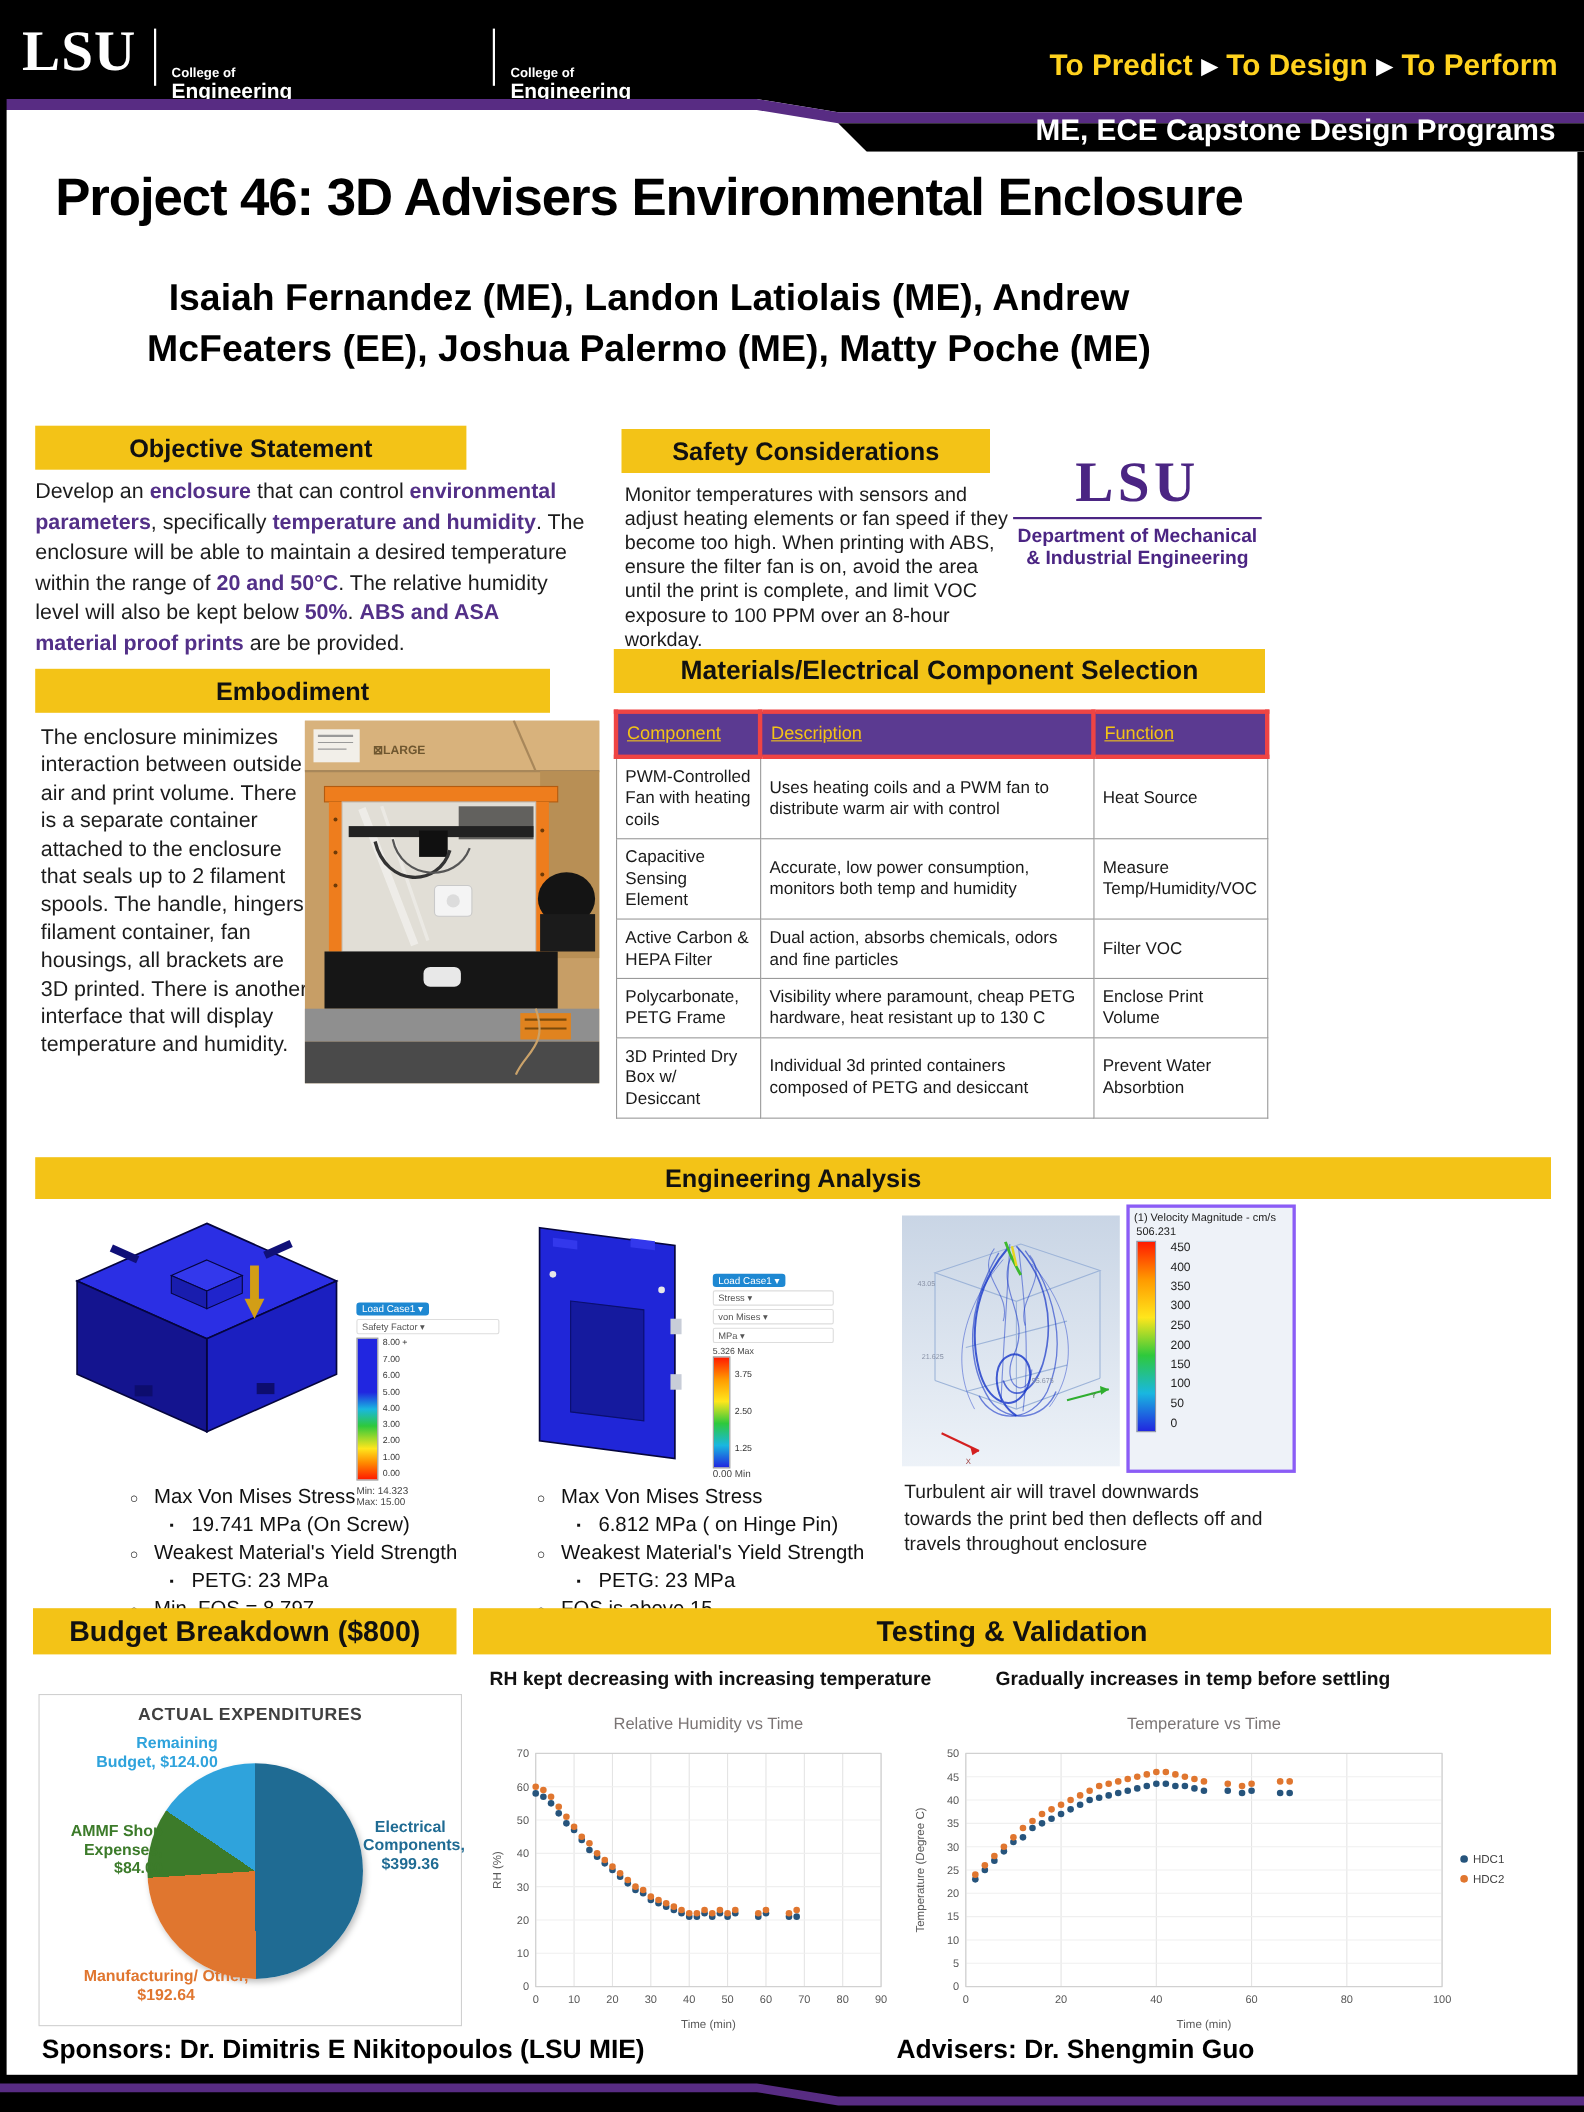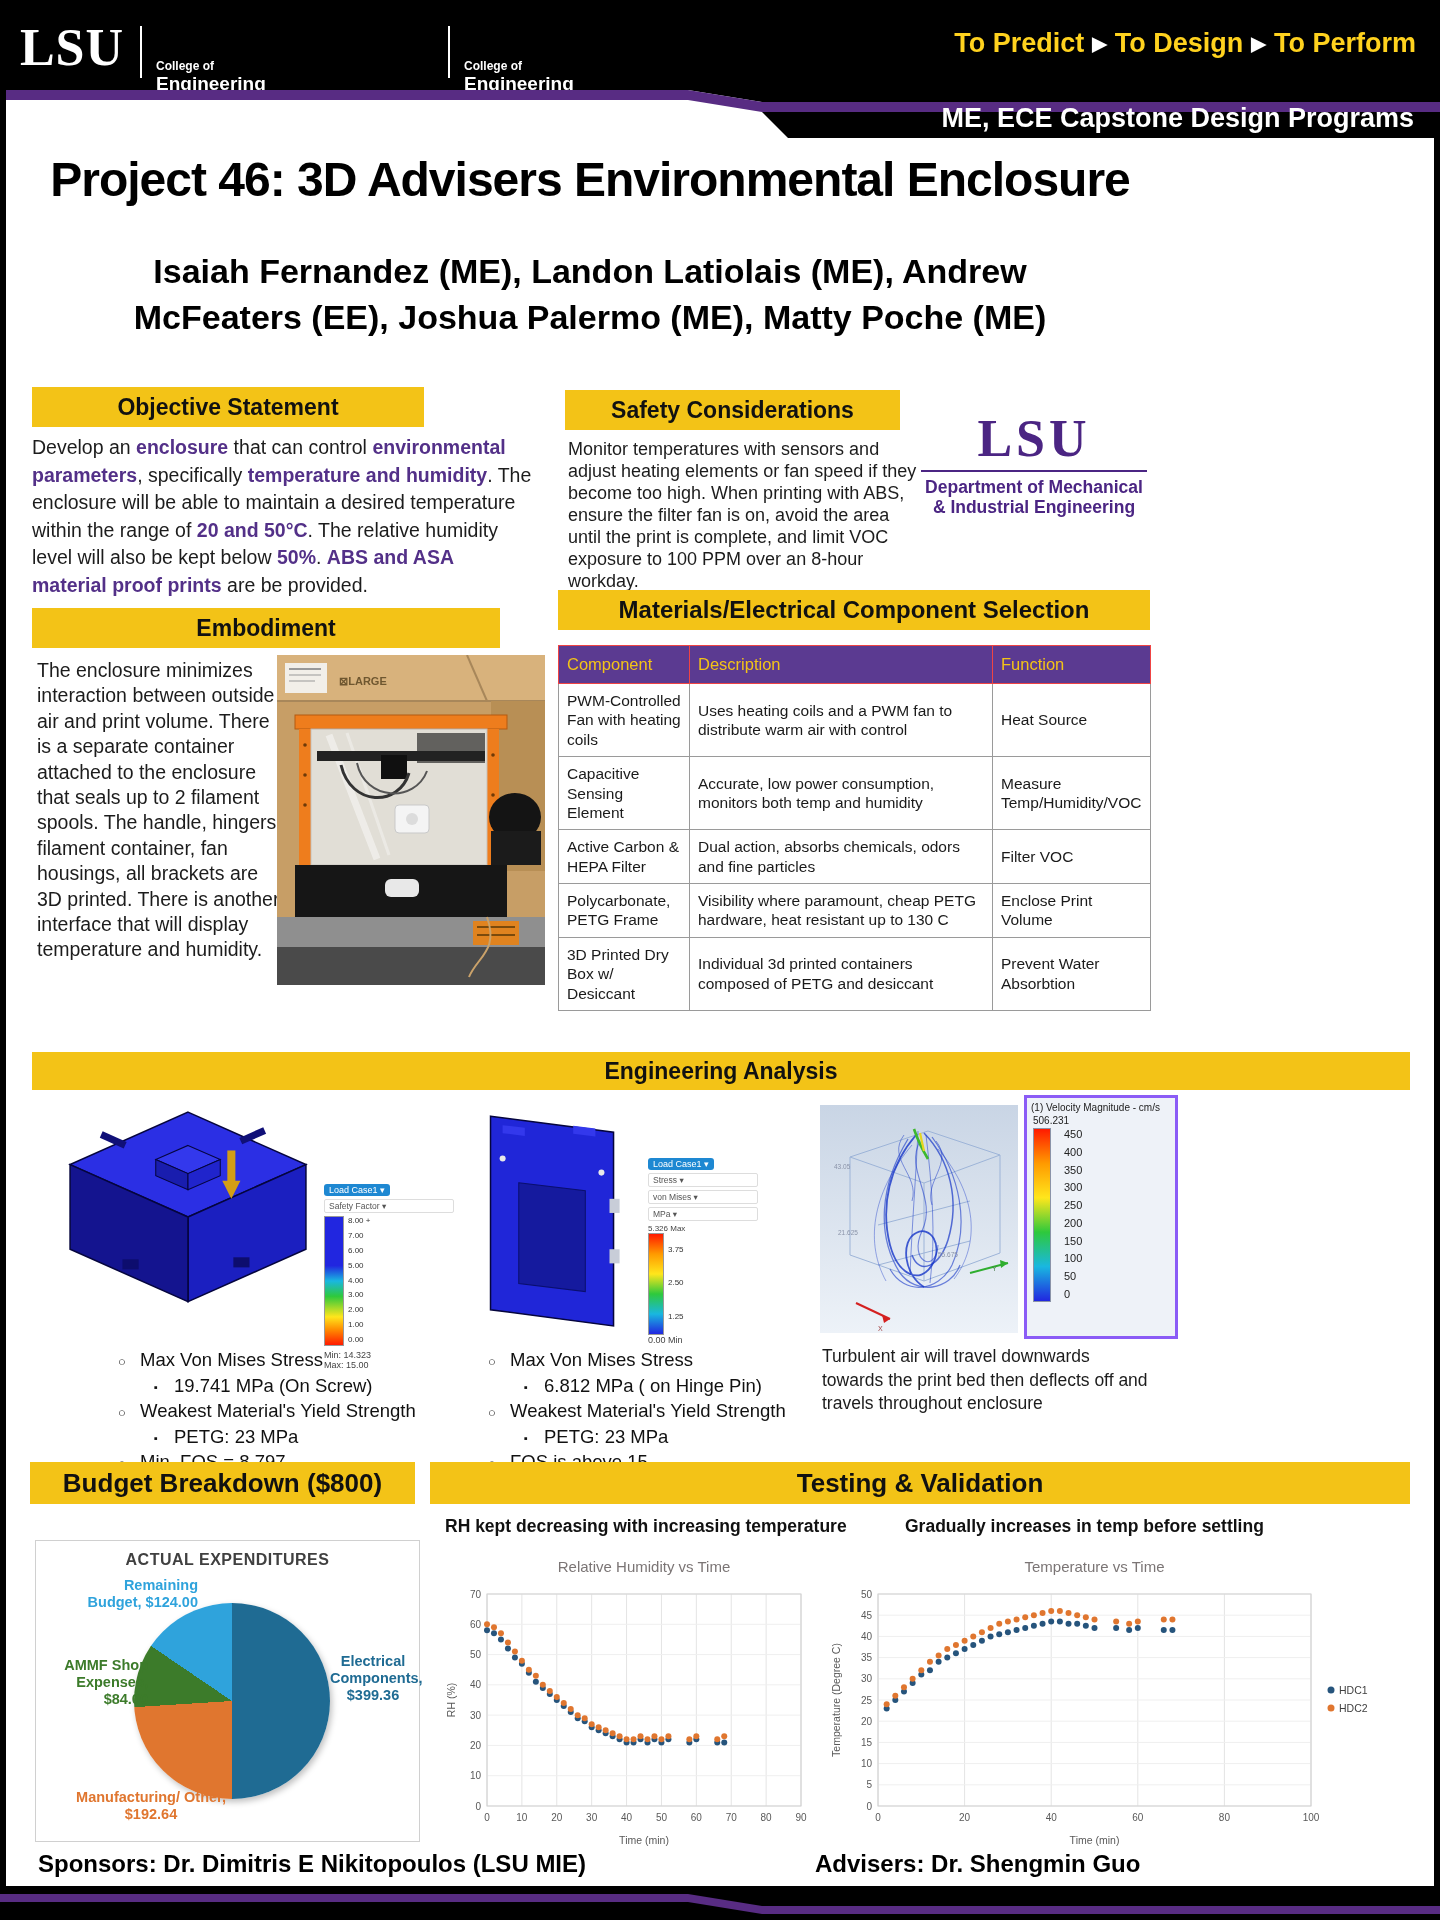--- a/index.html
+++ b/index.html
@@ -10,39 +10,39 @@
   .hdr{position:absolute;left:0;top:0;width:1440px;height:90px;background:#000;}
   .lsu-white{position:absolute;left:16px;top:20px;width:112px;height:56px;color:#fff;
     font-weight:800;font-size:52px;letter-spacing:1px;line-height:56px;text-align:center;
     font-family:"Liberation Serif",serif;}
   .vdiv{position:absolute;top:26px;width:2px;height:52px;background:#fff;}
   .unit{position:absolute;top:20px;color:#fff;line-height:1.12;margin-top:40px;}
   .u-sm{font-size:12px;font-weight:700;}
   .u-bold{font-size:19px;font-weight:700;margin-bottom:4px;}
   .u-l1{font-size:16.5px;font-weight:400;}
   .u-l2{font-size:16.5px;font-weight:700;}
-  .motto{position:absolute;top:28px;right:24px;font-size:27px;font-weight:700;color:#FFD21E;margin-left:40px;}
+  .motto{position:absolute;top:44px;right:24px;font-size:27px;font-weight:700;color:#FFD21E;margin-left:40px;}
   .motto .arr{color:#fff;font-size:19px;padding:0 8px;position:relative;top:-2px;}
   .programs{position:absolute;top:103px;right:26px;font-size:27px;font-weight:700;color:#fff;z-index:5;}
   
   .band{position:absolute;background:#F3C317;display:flex;align-items:center;justify-content:center;
     font-weight:700;color:#111;}
   
   .para{position:absolute;color:#1c1c1c;}
   .hl{color:#533088;font-weight:700;}
   
   .dlogo{position:absolute;left:915px;top:412px;width:238px;text-align:center;color:#4B2583;}
   .dlogo .big{font-family:"Liberation Serif",serif;font-weight:800;font-size:52px;letter-spacing:4px;line-height:54px;}
   .dlogo .rule{height:2px;background:#4B2583;margin:4px 6px 5px 6px;}
   .dlogo .ln{font-size:17.5px;font-weight:700;line-height:20px;}
   
   table.mat{position:absolute;left:558px;top:645px;width:592px;border-collapse:collapse;table-layout:fixed;}
   table.mat th{background:#5B3A91;color:#F3C317;font-weight:400;font-size:16.5px;text-align:left;padding:9px 8px;}
   table.mat td{font-size:15.5px;border:1px solid #9a9a9a;padding:7px 8px;vertical-align:middle;line-height:1.25;background:#fff;}
-  table.mat th{border:1px solid #ef4444;}
+  table.mat th{border:4px solid #ef4444;text-decoration:underline;}
   
   .blist{position:absolute;font-size:18.5px;line-height:23.5px;color:#111;}
   .b1,.b2{display:flex;}
   .b1 .mk{width:22px;font-size:13px;padding-top:2px;}
   .b2{padding-left:36px;}
   .b2 .mk{width:20px;font-size:11px;padding-top:2px;}
   
   .fleg{position:absolute;font-size:9px;color:#444;}
   .chip{display:inline-block;background:#1e88d2;color:#fff;border-radius:3px;padding:1px 5px;font-size:9px;margin-bottom:3px;}
   .fleg .drop{background:#fff;border:1px solid #ddd;border-radius:2px;padding:1px 4px;margin-bottom:3px;font-size:8.5px;color:#555;}

